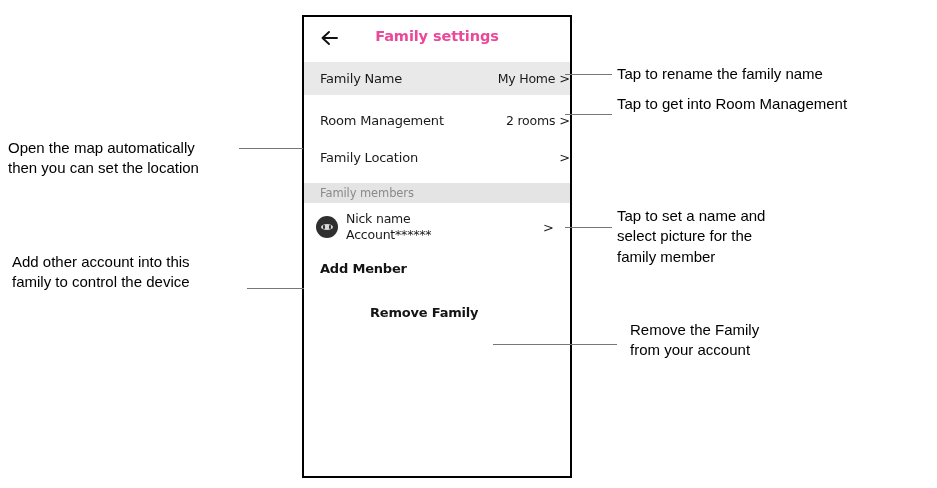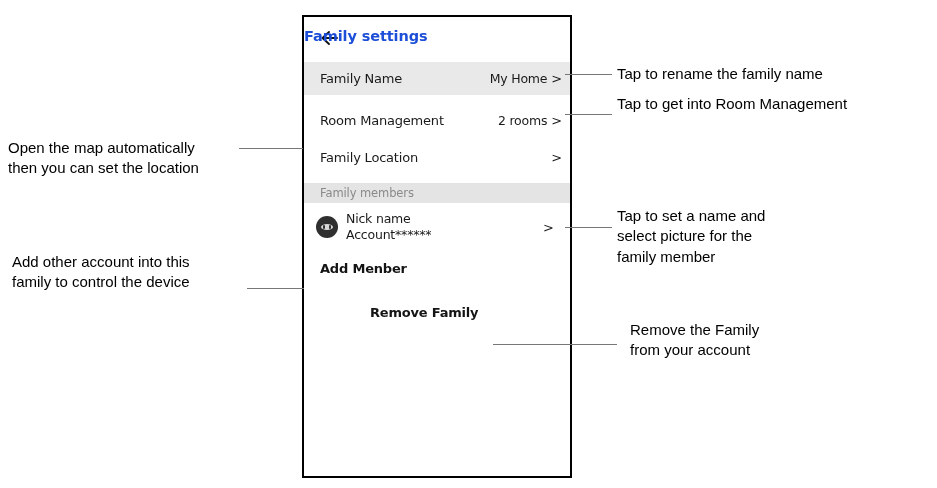--- a/index.html
+++ b/index.html
@@ -45,33 +45,33 @@
     left: 14px;
     top: 9px;
     width: 24px;
     height: 24px;
   }
   .phone-title {
     position: absolute;
     left: 0;
     right: 0;
     top: 11px;
-    text-align: left;
+    text-align: center;
     font-family: "DejaVu Sans", sans-serif;
     font-size: 14.5px;
     font-weight: bold;
-    color: #1d4ed8;
+    color: #ec4899;
     letter-spacing: -0.1px;
   }
 
   
   .row {
     position: relative;
     height: 33px;
-    padding: 0 8px 0 16px;
+    padding: 0 0 0 16px;
     display: flex;
     align-items: center;
     justify-content: space-between;
     background: #ffffff;
   }
   .row.highlight {
     background: #e9e9e9;
   }
   .row-label {
     font-family: "DejaVu Sans", sans-serif;

